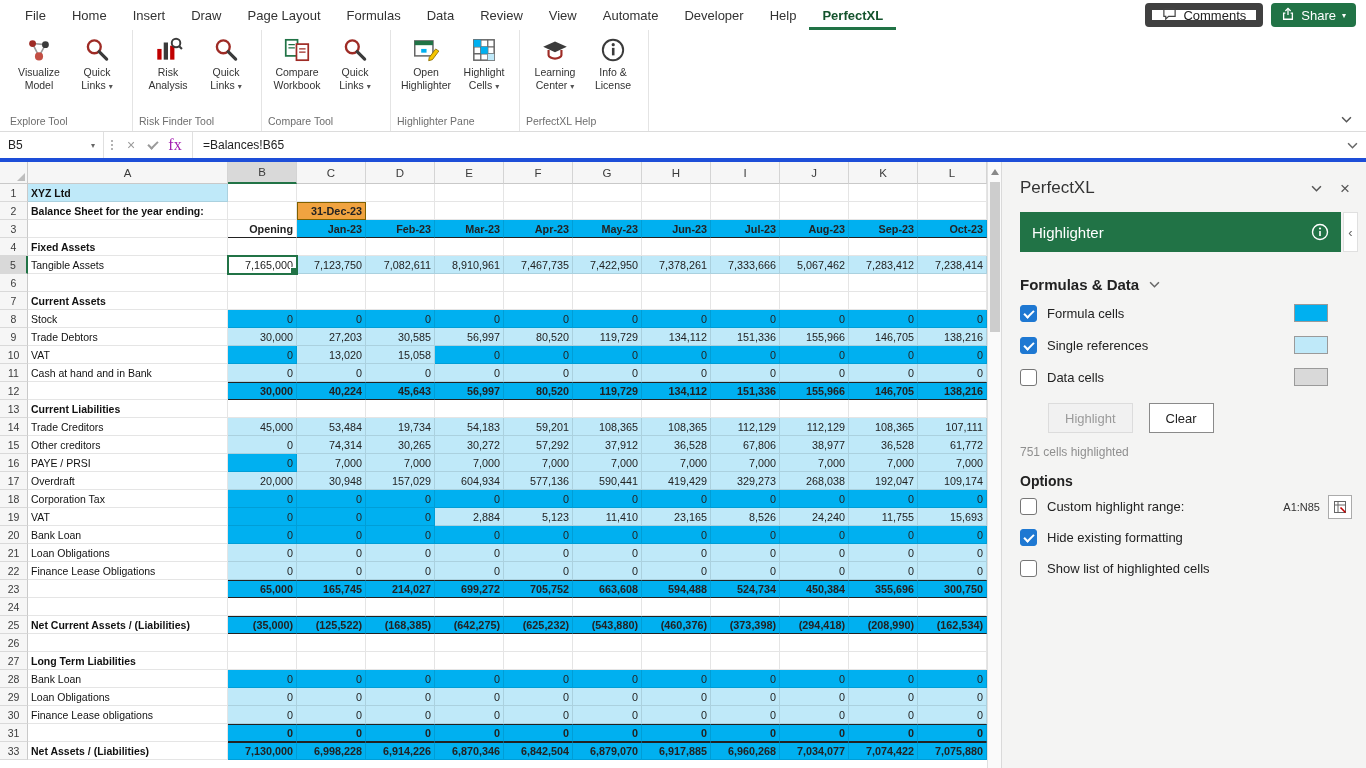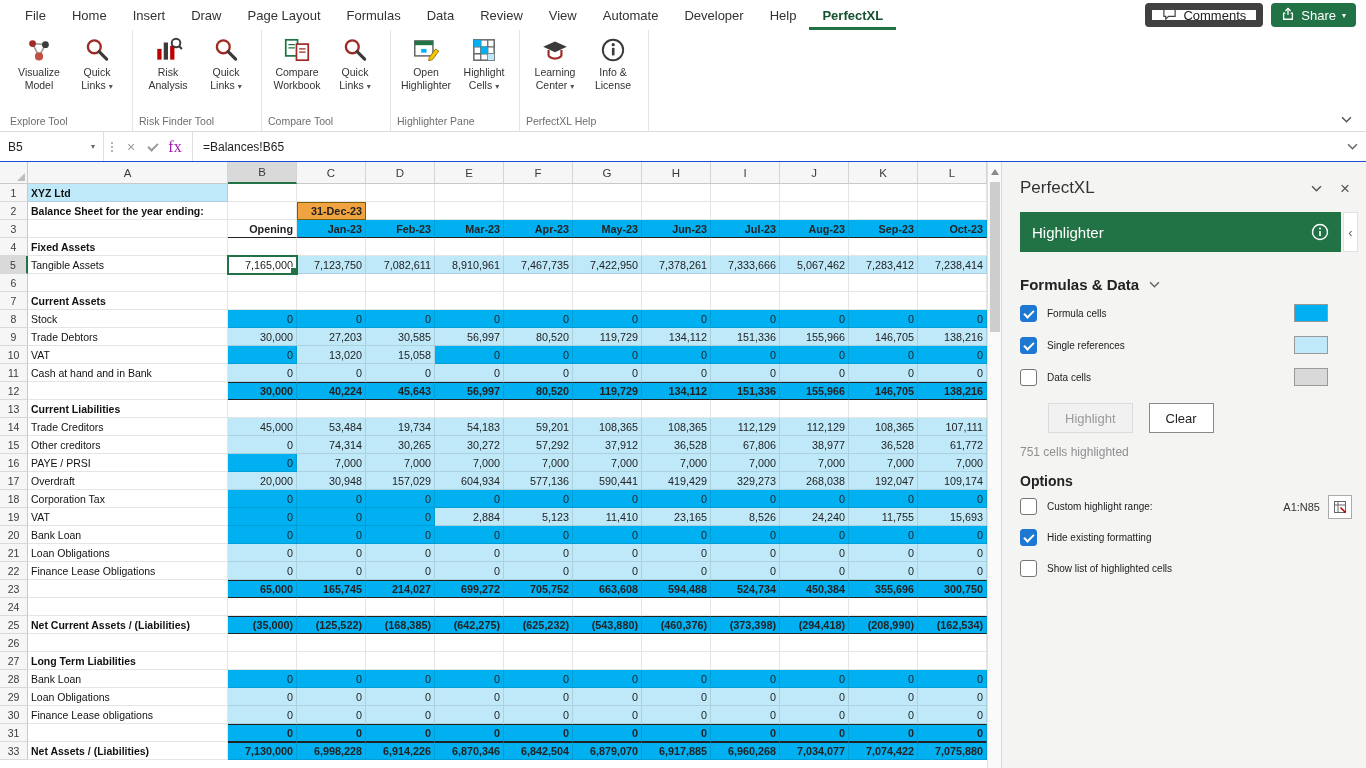--- a/index.html
+++ b/index.html
@@ -25,21 +25,21 @@
   .rgroup{display:flex;flex-direction:column;border-right:1px solid #E4E4E4;padding:2px 6px 0}
   .rbtns{display:flex;flex:1;justify-content:center}
   .rbtn{width:58px;display:flex;flex-direction:column;align-items:center;padding-top:3px;cursor:default}
   .ricon svg{width:30px;height:30px;display:block;margin-bottom:1px}
   .rline{font-size:10.5px;line-height:13px;color:#333;white-space:nowrap;text-align:center}
   .dd{font-size:8px;color:#555;margin-left:3px}
   .rglabel{height:19px;font-size:10.5px;color:#6e6e6e;text-align:left;line-height:19px;white-space:nowrap}
   .ribbon-collapse{position:absolute;right:14px;bottom:8px;color:#555}
   .chev{width:11px;height:7px;display:block}
   
-  .formulabar{height:30px;display:flex;align-items:stretch;border-bottom:1px solid #1d4ed8;flex:none;background:#fff}
+  .formulabar{height:30px;display:flex;align-items:stretch;border-bottom:4px solid #1d4ed8;flex:none;background:#fff}
   .namebox{width:104px;display:flex;align-items:center;padding:0 8px;border-right:1px solid #E0E0E0;font-size:12px;color:#222}
   .nbchev{margin-left:auto;font-size:8px;color:#666}
   .vdots{width:16px;display:flex;flex-direction:column;justify-content:center;align-items:center;gap:2px}
   .vdots i{width:2px;height:2px;background:#9a9a9a;border-radius:50%;display:block}
   .fbbtn{width:22px;display:flex;align-items:center;justify-content:center;color:#9a9a9a;font-size:14px}
   .fbcheck::after{content:"";width:8px;height:4px;border-left:2px solid #9a9a9a;border-bottom:2px solid #9a9a9a;transform:rotate(-45deg);margin-top:-2px}
   .fx{font-family:"Liberation Serif",serif;font-size:16px;color:#a21caf}
   .fbformula{flex:1;display:flex;align-items:center;padding-left:10px;font-size:12px;color:#222;border-left:1px solid #E0E0E0;margin-left:6px}
   .fbexpand{width:28px;display:flex;align-items:center;justify-content:center;color:#666}
   
@@ -79,21 +79,21 @@
   .pclose{font-size:17px;line-height:1}
   .hlrow{display:flex;align-items:center;margin:14px 8px 0 18px}
   .hlheader{flex:1;height:40px;background:var(--accent-green);color:#fff;display:flex;align-items:center;padding:0 12px;font-size:15px}
   .hlinfo{margin-left:auto;display:flex}
   .collapse{width:15px;height:40px;background:#fff;border:1px solid #E0E0E0;display:flex;align-items:center;justify-content:center;color:#666;font-size:13px;margin-left:2px}
   .sectitle{display:flex;align-items:center;gap:10px;margin:24px 0 4px 18px;font-size:15px;font-weight:bold;color:#222}
   .sectitle .chev{color:#666}
   .cbrow{display:flex;align-items:center;height:32px;margin:0 38px 0 18px}
   .cbrow.range{margin-right:14px;height:31px}
   .cbrow.opt{height:31px}
-  .cblabel{font-size:10px;color:#222;margin-left:10px;white-space:nowrap}
+  .cblabel{font-size:13px;color:#222;margin-left:10px;white-space:nowrap}
   .cb{width:17px;height:17px;border:1px solid #767676;border-radius:3px;background:#fff;position:relative;flex:none}
   .cb.on{background:var(--checkbox-blue);border-color:var(--checkbox-blue)}
   .cb.on::after{content:"";position:absolute;left:3px;top:4px;width:8px;height:4px;border-left:2px solid #fff;border-bottom:2px solid #fff;transform:rotate(-45deg)}
   .swatch{margin-left:auto;width:34px;height:18px;border:1px solid #9a9a9a}
   .btnrow{display:flex;gap:16px;margin:10px 0 0 46px}
   .btn{height:30px;padding:0 16px;font-size:13px;font-family:inherit;border:1px solid #8a8a8a;background:#fff;color:#222}
   .btn.gray{background:#F1F1F1;border-color:#DCDCDC;color:#9a9a9a}
   .status{margin:12px 0 0 18px;font-size:12px;color:#8f8f8f}
   .optitle{margin:14px 0 2px 18px;font-size:14px;font-weight:bold;color:#222}
   .rangeval{margin-left:auto;font-size:11px;color:#333}

